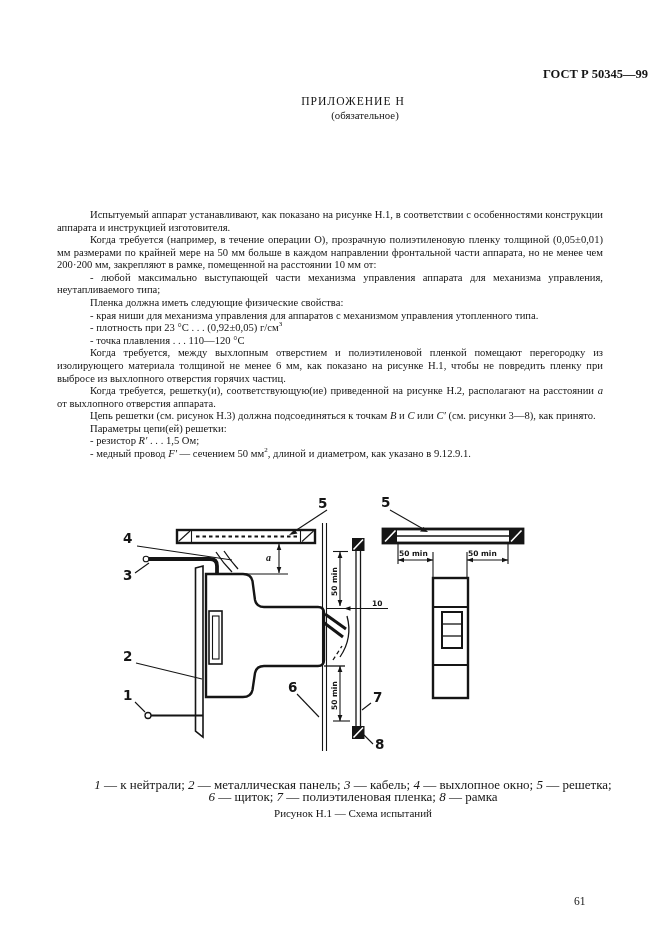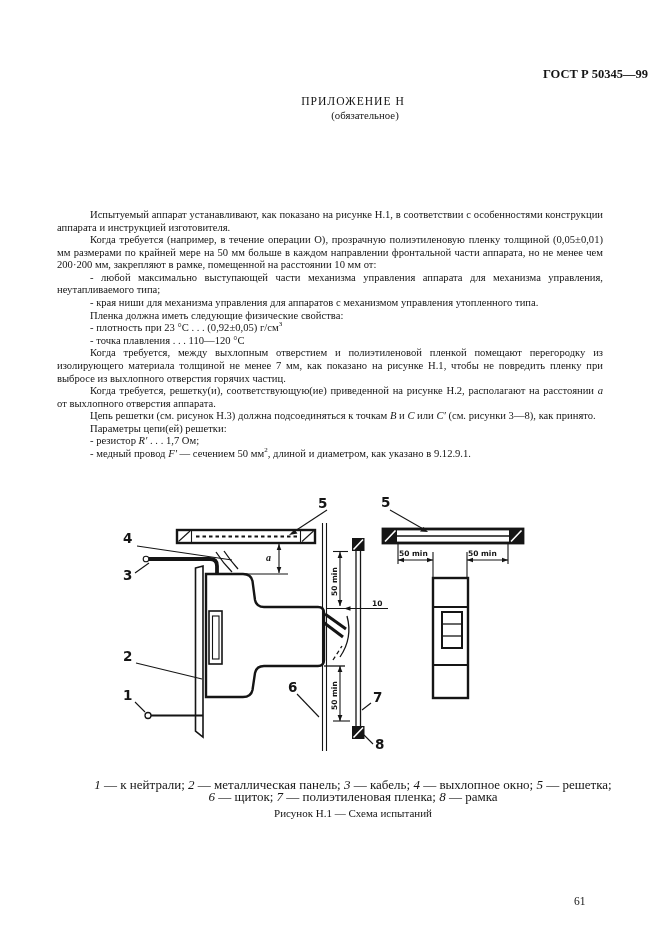--- a/index.html
+++ b/index.html
@@ -43,29 +43,29 @@
 <div class="page">
 
   <div class="hdr">ГОСТ Р 50345—99</div>
   <div class="appx">ПРИЛОЖЕНИЕ Н</div>
   <div class="appx-sub">(обязательное)</div>
 
   <div class="bodytext" id="paragraphs">
       <div class="para"><span>Испытуемый аппарат устанавливают, как показано на рисунке Н.1, в соответствии с особенностями конструкции аппарата и инструкцией изготовителя.</span></div>
       <div class="para"><span>Когда требуется (например, в течение операции О), прозрачную полиэтиленовую пленку толщиной (0,05±0,01) мм размерами по крайней мере на 50 мм больше в каждом направлении фронтальной части аппарата, но не менее чем 200·200 мм, закрепляют в рамке, помещенной на расстоянии 10 мм от:</span></div>
       <div class="para"><span>- любой максимально выступающей части механизма управления аппарата для механизма управления, неутапливаемого типа;</span></div>
+      <div class="para"><span>Пленка должна иметь следующие физические свойства:</span></div>
       <div class="para"><span>- края ниши для механизма управления для аппаратов с механизмом управления утопленного типа.</span></div>
-      <div class="para"><span>Пленка должна иметь следующие физические свойства:</span></div>
       <div class="para"><span>- плотность при 23 °С . . . (0,92±0,05) г/см</span><sup>3</sup></div>
       <div class="para"><span>- точка плавления . . . 110—120 °С</span></div>
-      <div class="para"><span>Когда требуется, между выхлопным отверстием и полиэтиленовой пленкой помещают перегородку из изолирующего материала толщиной не менее 7 мм, как показано на рисунке Н.1, чтобы не повредить пленку при выбросе из выхлопного отверстия горячих частиц.</span></div>
+      <div class="para"><span>Когда требуется, между выхлопным отверстием и полиэтиленовой пленкой помещают перегородку из изолирующего материала толщиной не менее 6 мм, как показано на рисунке Н.1, чтобы не повредить пленку при выбросе из выхлопного отверстия горячих частиц.</span></div>
       <div class="para"><span>Когда требуется, решетку(и), соответствующую(ие) приведенной на рисунке Н.2, располагают на расстоянии </span><i>а</i><span> от выхлопного отверстия аппарата.</span></div>
       <div class="para"><span>Цепь решетки (см. рисунок Н.3) должна подсоединяться к точкам </span><i>В</i><span> и </span><i>С</i><span> или </span><i>С′</i><span> (см. рисунки 3—8), как принято.</span></div>
       <div class="para"><span>Параметры цепи(ей) решетки:</span></div>
-      <div class="para"><span>- резистор </span><i>R′</i><span> . . . 1,7 Ом;</span></div>
+      <div class="para"><span>- резистор </span><i>R′</i><span> . . . 1,5 Ом;</span></div>
       <div class="para"><span>- медный провод </span><i>F′</i><span> — сечением 50 мм</span><sup>2</sup><span>, длиной и диаметром, как указано в 9.12.9.1.</span></div>
     </div>
 
   <svg class="fig" width="661" height="936" viewBox="0 0 661 936">
 
     <g>
       <rect x="177" y="530" width="138" height="13" class="w24 wf"></rect>
       <line x1="191.5" y1="530" x2="191.5" y2="543" class="w1"></line>
       <line x1="300.5" y1="530" x2="300.5" y2="543" class="w1"></line>
       <line x1="178.5" y1="541.5" x2="190" y2="531" class="w1"></line>

